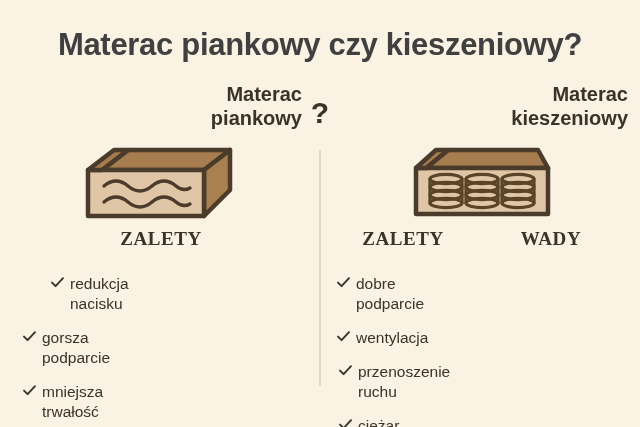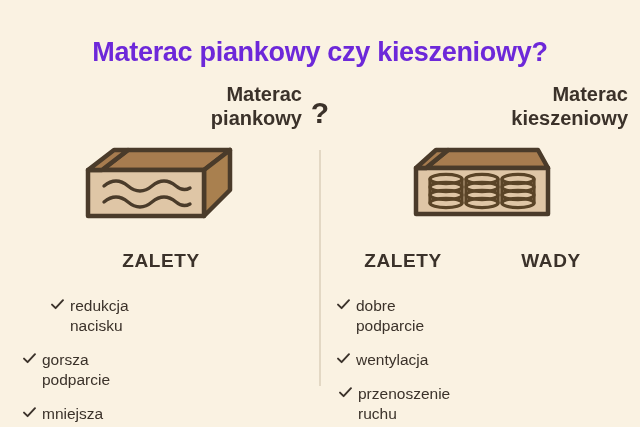--- a/index.html
+++ b/index.html
@@ -18,27 +18,27 @@
   #infographic {
     position: absolute;
     left: 0; top: 0;
     width: 640px;
     height: 427px;
   }
 
   
   .title {
     position: absolute;
-    left: 0; top: 37px;
+    left: 0; top: 27px;
     width: 640px;
     text-align: center;
-    font-size: 27px;
+    font-size: 31px;
     font-weight: bold;
     letter-spacing: -0.3px;
-    color: #6d28d9;
+    color: #404040;
     white-space: nowrap;
   }
 
   
   .col {
     position: absolute;
     top: 82px;
   }
   .col-left  { left: 12px;  width: 290px; }
   .col-right { left: 332px; width: 296px; }
@@ -78,21 +78,22 @@
     justify-content: center;
     align-items: flex-end;
     height: 90px;
   }
   .illus-foam   { padding-left: 6px; }
   .illus-spring { padding-left: 4px; }
 
   
   .sec-head-row {
     display: flex;
-    margin-top: 22px;
+    margin-top: 0;
+    font-family: Liberation Serif, serif;
   }
   .sec-head {
     font-size: 19px;
     font-weight: bold;
     letter-spacing: 0.6px;
     color: #3b322a;
     text-align: center;
   }
   .sec-head-single {
     font-size: 19px;

